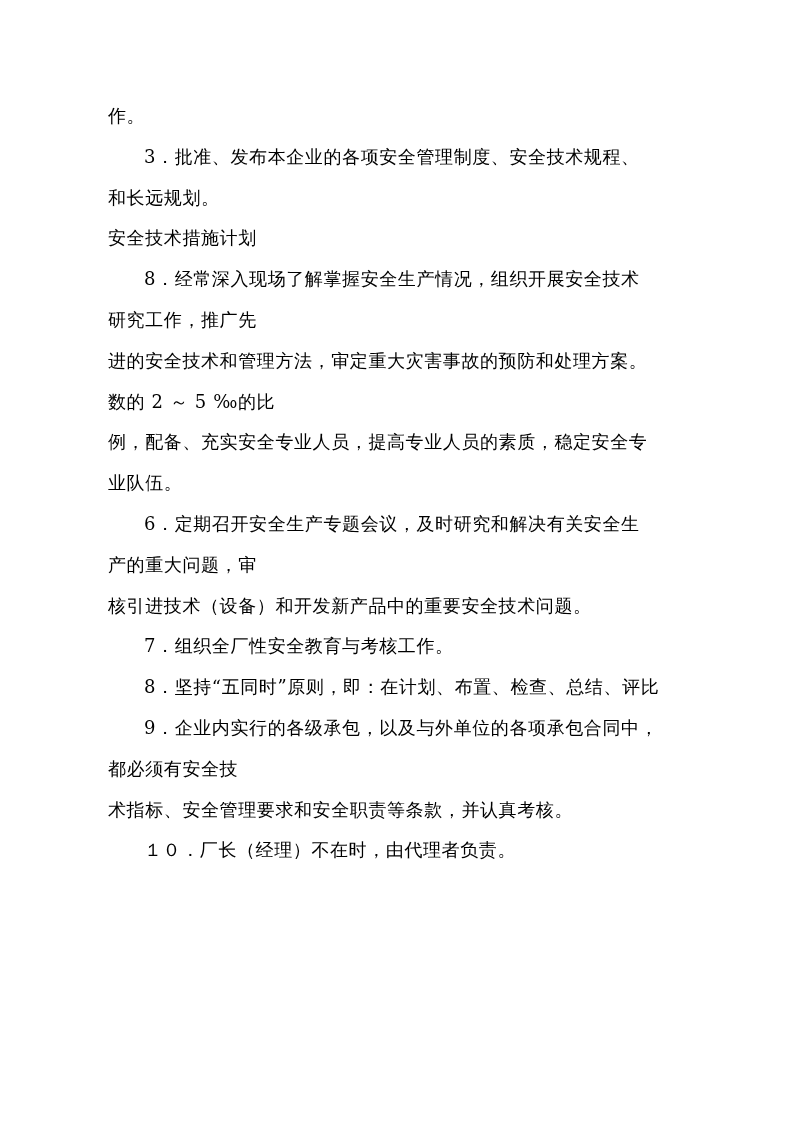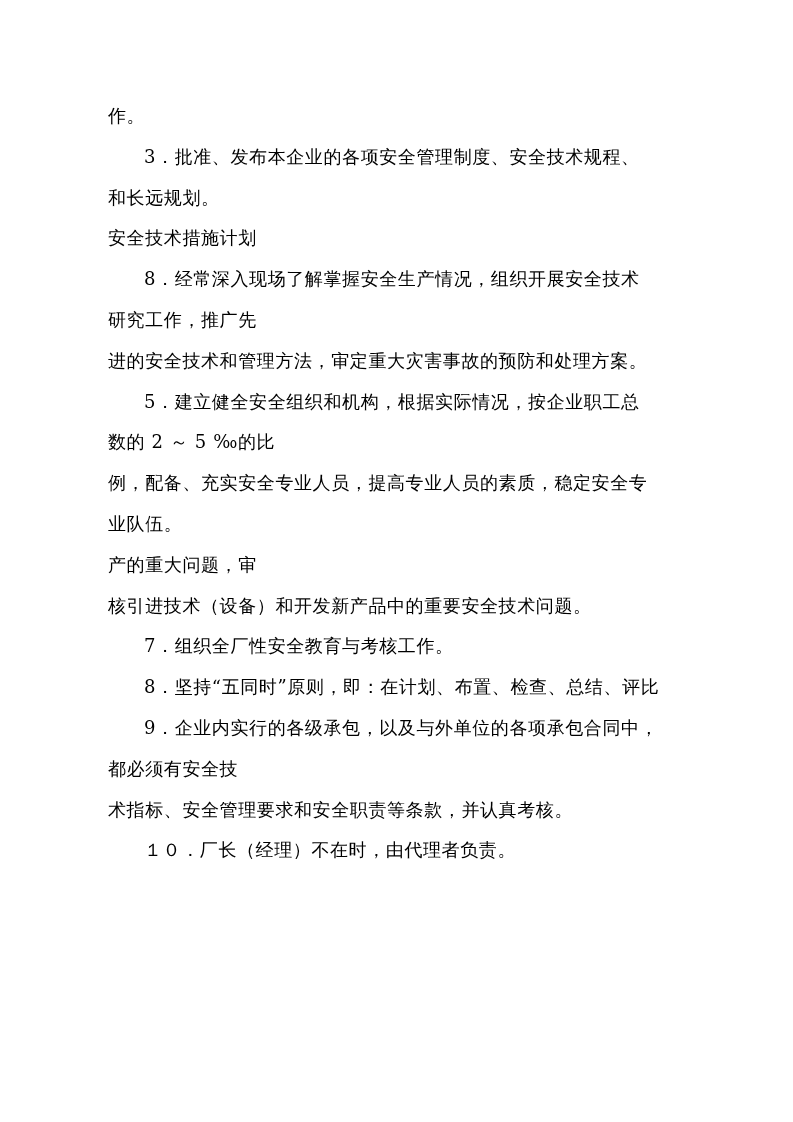--- a/index.html
+++ b/index.html
@@ -36,24 +36,24 @@
 <body>
 
 <div class="page">
   <div class="line">作。</div>
   <div class="line indent">3．批准、发布本企业的各项安全管理制度、安全技术规程、</div>
   <div class="line">和长远规划。</div>
   <div class="line">安全技术措施计划</div>
   <div class="line indent">8．经常深入现场了解掌握安全生产情况，组织开展安全技术</div>
   <div class="line">研究工作，推广先</div>
   <div class="line">进的安全技术和管理方法，审定重大灾害事故的预防和处理方案。</div>
-  <div class="line indent">5．建立健全安全组织和机构，根据实际情况，按企业职工总</div>
   <div class="line">数的 2 ～ 5 ‰的比</div>
   <div class="line">例，配备、充实安全专业人员，提高专业人员的素质，稳定安全专</div>
   <div class="line">业队伍。</div>
+  <div class="line indent">6．定期召开安全生产专题会议，及时研究和解决有关安全生</div>
   <div class="line">产的重大问题，审</div>
   <div class="line">核引进技术（设备）和开发新产品中的重要安全技术问题。</div>
   <div class="line indent">7．组织全厂性安全教育与考核工作。</div>
   <div class="line indent">8．坚持“五同时”原则，即：在计划、布置、检查、总结、评比</div>
   <div class="line indent">9．企业内实行的各级承包，以及与外单位的各项承包合同中，</div>
   <div class="line">都必须有安全技</div>
   <div class="line">术指标、安全管理要求和安全职责等条款，并认真考核。</div>
   <div class="line indent">１０．厂长（经理）不在时，由代理者负责。</div>
 </div>
 

